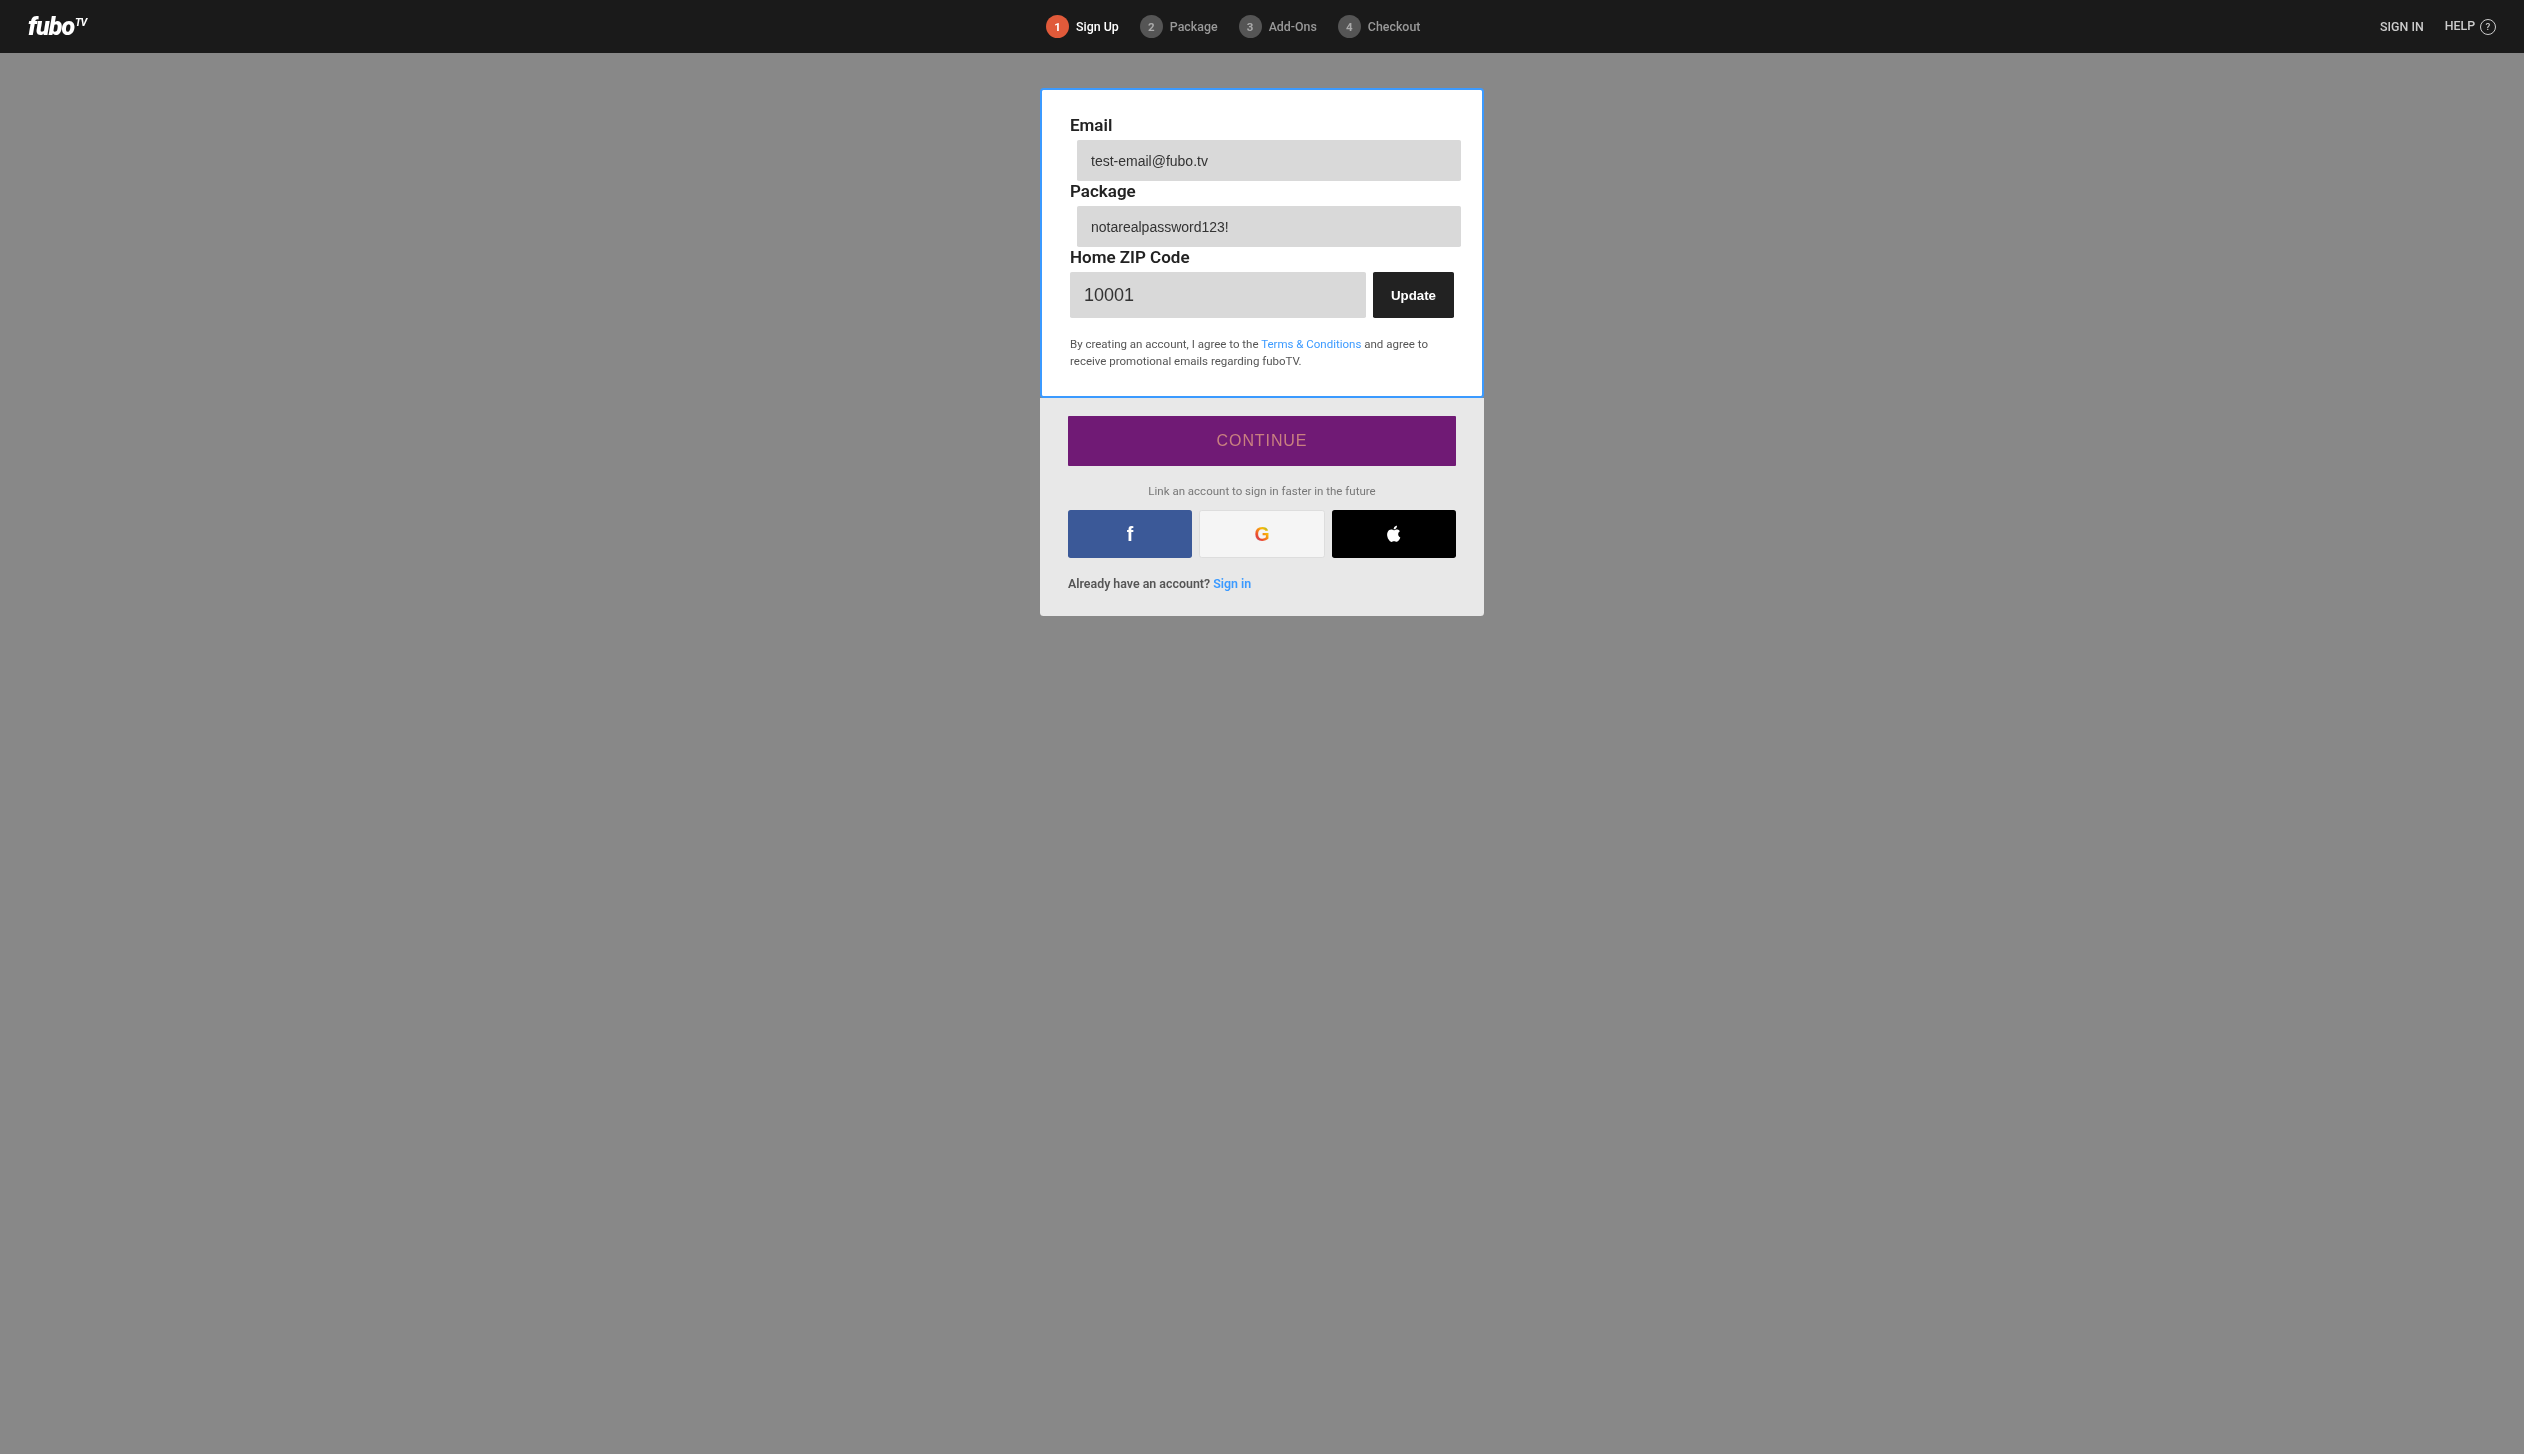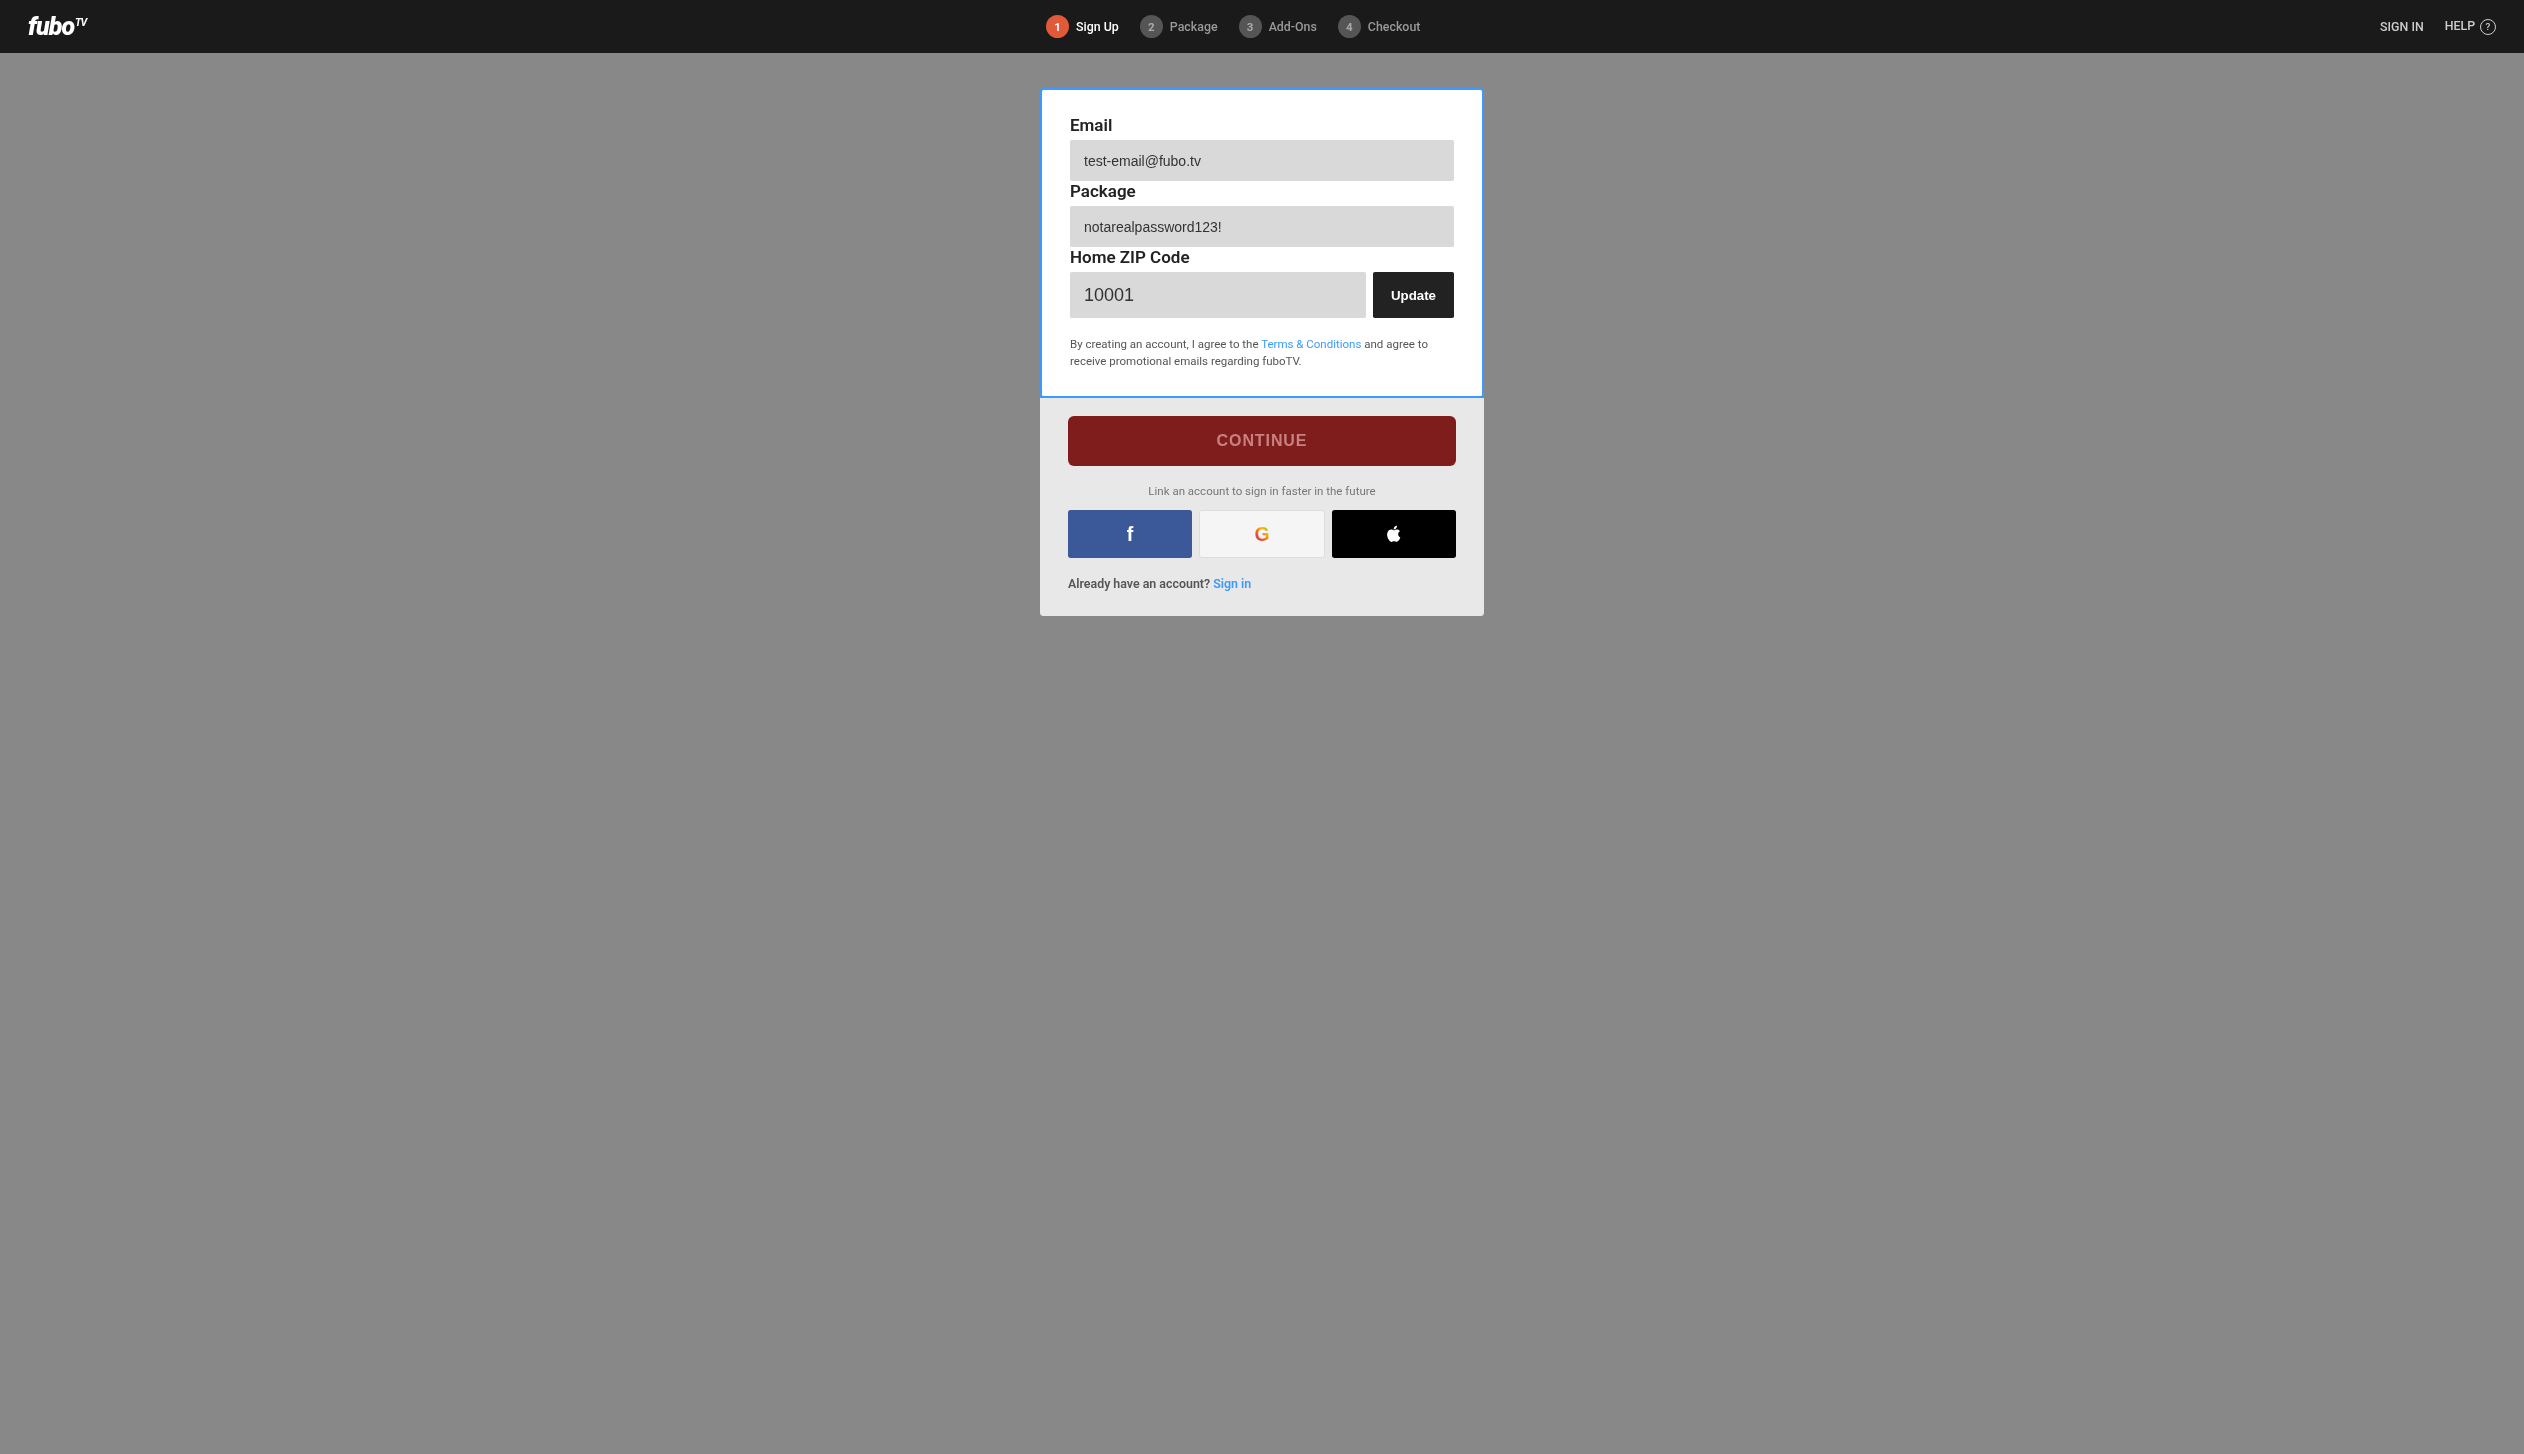--- a/index.html
+++ b/index.html
@@ -145,20 +145,21 @@
       background-color: #d9d9d9;
       border: none;
       border-radius: 1.8px;
       color: #333;
       outline: none;
       margin-bottom: 14px;
     }
 
     .text-input:last-child {
       margin-bottom: 0;
+      margin-left: 7px;
     }
 
     .zip-row {
       display: flex;
       gap: 7px;
       margin-bottom: 0;
     }
 
     .zip-input {
       flex: 1;
@@ -199,26 +200,26 @@
     
     .bottom-section {
       background: #e8e8e8;
       border-radius: 0 0 3.5px 3.5px;
       padding: 18px 28px 25px;
     }
 
     .continue-btn {
       width: 100%;
       padding: 16px;
-      background-color: #7f1d1d;
+      background-color: #701a75;
       color: #c98080;
       border: none;
-      border-radius: 6px;
+      border-radius: 1px;
       font-size: 16px;
-      font-weight: 700;
+      font-weight: 400;
       letter-spacing: 0.9px;
       cursor: pointer;
       margin-bottom: 18px;
       text-transform: uppercase;
     }
 
     .social-divider {
       text-align: center;
       font-size: 11.5px;
       color: #777;

